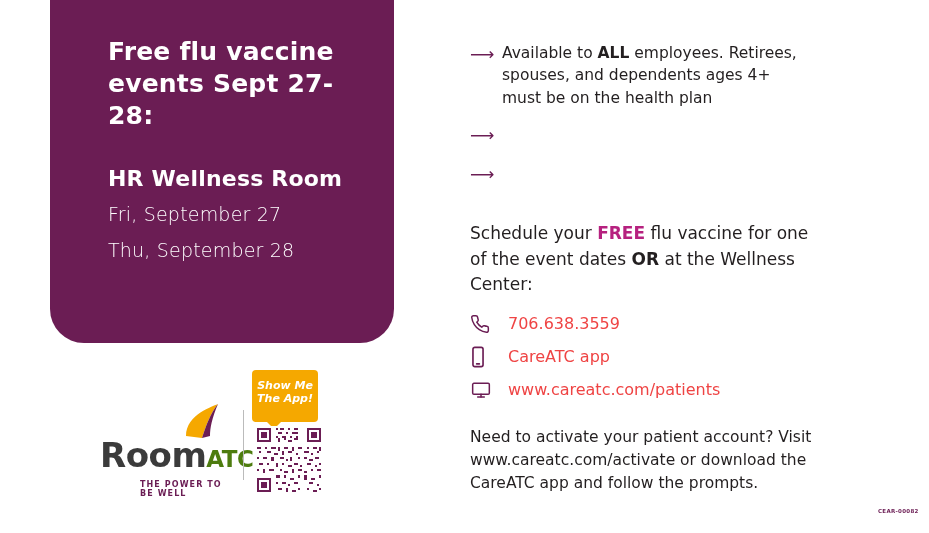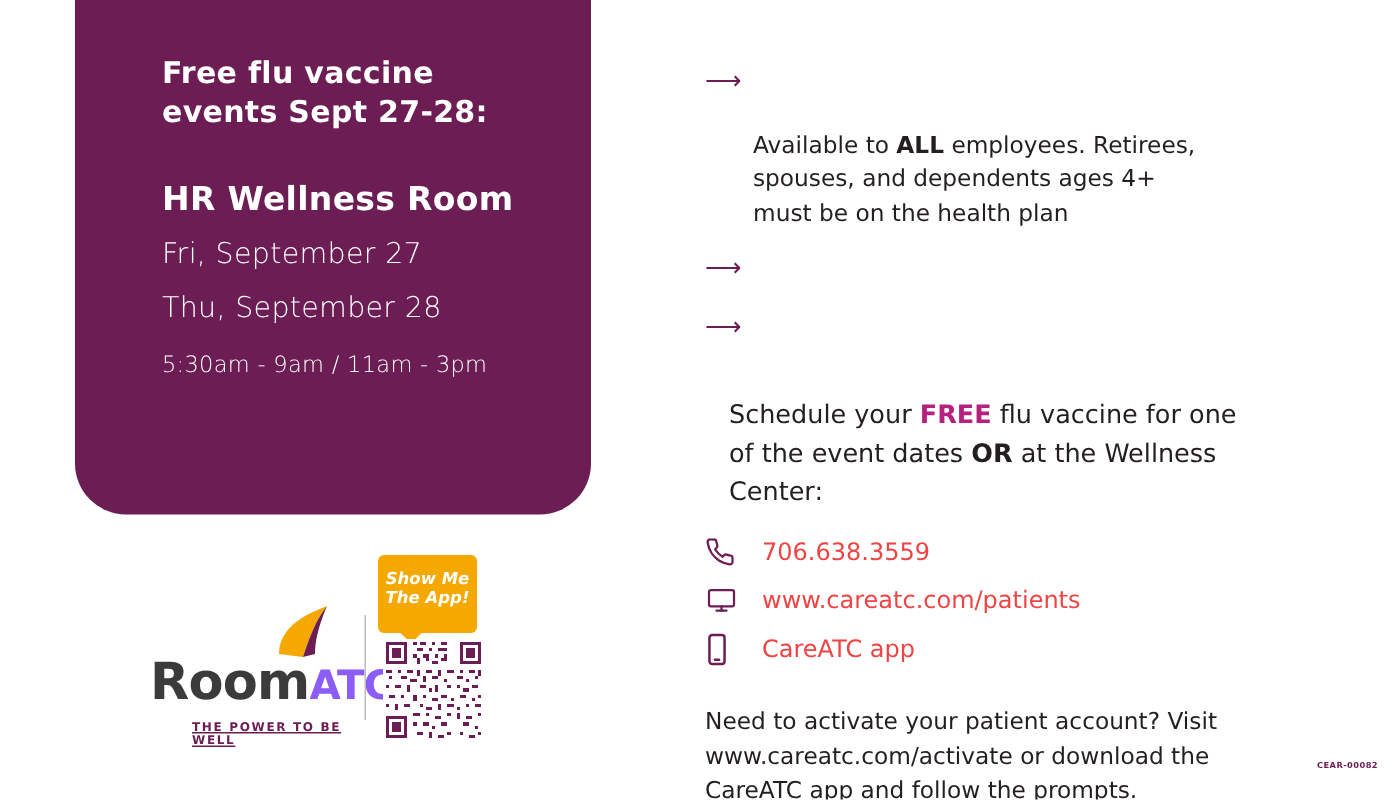--- a/index.html
+++ b/index.html
@@ -24,21 +24,21 @@
     height: 355px;
     background: #6b1d54;
     border-bottom-left-radius: 34px;
     border-bottom-right-radius: 34px;
     border-top-right-radius: 0px;
     color: #ffffff;
     box-sizing: border-box;
     padding: 48px 34px 0 58px;
   }
   #panel-headline {
-    font-size: 20px;
+    font-size: 25px;
     font-weight: bold;
     line-height: 1.28;
     letter-spacing: 0.2px;
     margin: 0 0 34px 0;
     white-space: pre-line;
   }
   #panel-room {
     font-size: 22px;
     font-weight: bold;
     margin: 0 0 12px 0;
@@ -86,28 +86,27 @@
     flex: 0 0 32px;
     color: #6b1d54;
     font-size: 17px;
     line-height: 1.4;
     padding-top: 1px;
   }
   .bullet-text {
     font-size: 15.5px;
     line-height: 1.45;
     max-width: 300px;
-    margin-top: 44px;
   }
   .bold-word { font-weight: bold; }
 
   #schedule-text {
     font-size: 17px;
     line-height: 1.5;
-    margin: 34px 0 16px 16px;
+    margin: 34px 0 16px 0;
     max-width: 360px;
   }
   .magenta { color: #b6217f; font-weight: bold; }
   .dark-bold { font-weight: bold; color: #231f20; }
 
   .contact-row {
     display: flex;
     align-items: center;
     margin-bottom: 12px;
   }
@@ -155,33 +154,32 @@
     font-size: 34px;
     font-weight: bold;
     color: #3b3b3b;
     letter-spacing: -0.5px;
     line-height: 1;
     position: absolute;
     top: 38px;
     left: 0;
   }
   #logo-wordmark .atc {
-    font-size: 27px;
-    color: #8b5cf6;
+    font-size: 23px;
+    color: #4d7c0f;
     font-weight: bold;
   }
   #logo-tagline {
     position: absolute;
     top: 80px;
-    left: 28px;
+    left: 40px;
     font-size: 8px;
     letter-spacing: 1.1px;
     color: #6b1d54;
     font-weight: bold;
-    text-decoration: underline;
   }
   #logo-divider {
     position: absolute;
     left: 143px;
     top: 40px;
     width: 1px;
     height: 70px;
     background: #bbbbbb;
   }
   #app-badge {
@@ -229,21 +227,20 @@
 </style>
 </head>
 <body>
 
 <div id="flyer-panel">
   <div id="panel-headline">Free flu vaccine
 events Sept 27-28:</div>
   <div id="panel-room">HR Wellness Room</div>
   <div class="panel-date">Fri, September 27</div>
   <div class="panel-date">Thu, September 28</div>
-  <div id="panel-times">5:30am - 9am  /  11am - 3pm</div>
 </div>
 
 <div id="info-column">
 
 
   <ul class="bullet-list">
     <li class="bullet-item">
       <span class="arrow-icon">⟶</span>
       <span class="bullet-text"><span>Available to </span><span class="bold-word">ALL</span><span> employees. Retirees, spouses, and dependents ages 4+ must be on the health plan</span></span>
     </li>
@@ -261,37 +258,37 @@
     <span class="contact-icon">
       <svg width="20" height="20" viewBox="0 0 24 24" fill="none" stroke="#6b1d54" stroke-width="1.8" stroke-linecap="round" stroke-linejoin="round">
         <path d="M22 16.9v3a2 2 0 0 1-2.2 2 19.8 19.8 0 0 1-8.6-3.1 19.5 19.5 0 0 1-6-6A19.8 19.8 0 0 1 2.1 4.2 2 2 0 0 1 4.1 2h3a2 2 0 0 1 2 1.7c.1 1 .4 1.9.7 2.8a2 2 0 0 1-.5 2.1L8.1 9.8a16 16 0 0 0 6 6l1.2-1.2a2 2 0 0 1 2.1-.5c.9.3 1.8.6 2.8.7a2 2 0 0 1 1.8 2.1z"></path>
       </svg>
     </span>
     <span class="contact-text">706.638.3559</span>
   </div>
 
   <div class="contact-row">
     <span class="contact-icon">
+      <svg width="16" height="22" viewBox="0 0 16 24" fill="none" stroke="#6b1d54" stroke-width="1.8" stroke-linecap="round" stroke-linejoin="round">
+        <rect x="2.5" y="1.5" width="11" height="21" rx="2"></rect>
+        <line x1="6.5" y1="19.5" x2="9.5" y2="19.5"></line>
+      </svg>
+    </span>
+    <span class="contact-text">CareATC app</span>
+  </div>
+
+  <div class="contact-row">
+    <span class="contact-icon">
       <svg width="22" height="20" viewBox="0 0 24 24" fill="none" stroke="#6b1d54" stroke-width="1.8" stroke-linecap="round" stroke-linejoin="round">
         <rect x="2" y="4" width="20" height="13" rx="1.5"></rect>
         <line x1="8" y1="20.5" x2="16" y2="20.5"></line>
         <line x1="12" y1="17" x2="12" y2="20.5"></line>
       </svg>
     </span>
     <span class="contact-text">www.careatc.com/patients</span>
-  </div>
-
-  <div class="contact-row">
-    <span class="contact-icon">
-      <svg width="16" height="22" viewBox="0 0 16 24" fill="none" stroke="#6b1d54" stroke-width="1.8" stroke-linecap="round" stroke-linejoin="round">
-        <rect x="2.5" y="1.5" width="11" height="21" rx="2"></rect>
-        <line x1="6.5" y1="19.5" x2="9.5" y2="19.5"></line>
-      </svg>
-    </span>
-    <span class="contact-text">CareATC app</span>
   </div>
 
   <p id="activate-text">Need to activate your patient account? Visit www.careatc.com/activate or download the CareATC app and follow the prompts.</p>
 </div>
 
 <div id="logo-area">
 
   <div id="care-logo">
     <svg id="logo-swoosh" viewBox="0 0 40 40">
       <path d="M6 34 C6 12, 34 4, 38 2 C30 12, 26 24, 22 36 Z" fill="#f5a800"></path>

